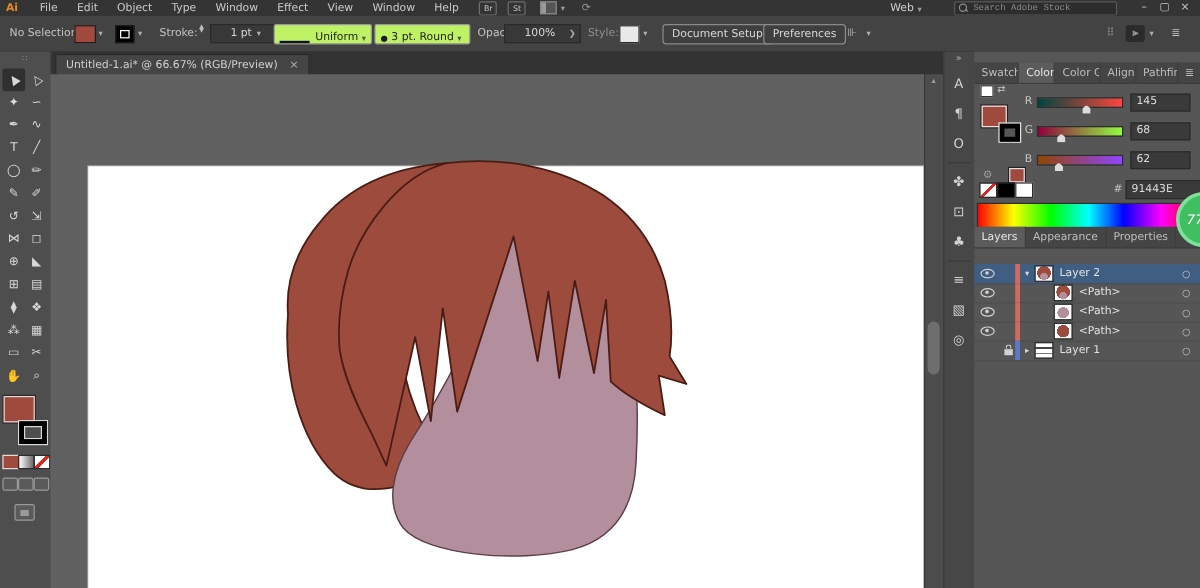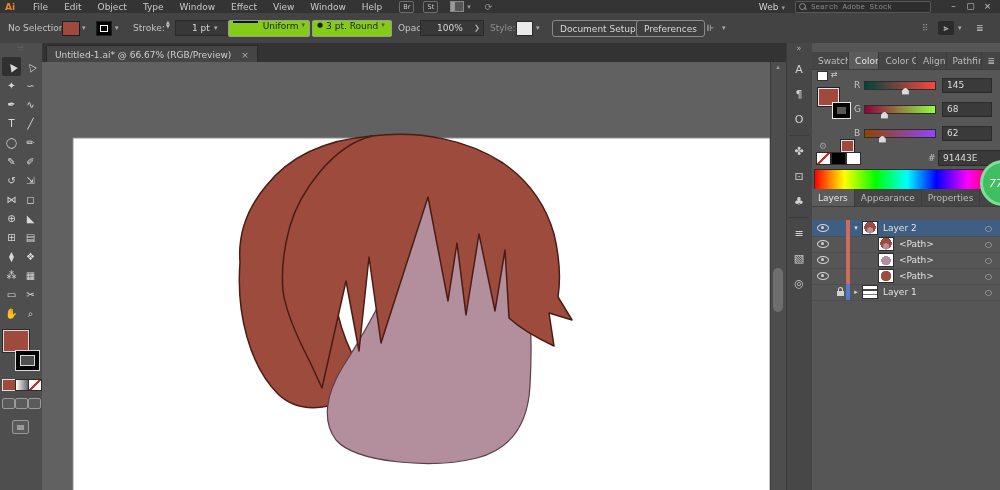--- a/index.html
+++ b/index.html
@@ -10,39 +10,39 @@
   
   .menubar{left:0;top:0;width:1000px;height:13px;background:#343434;border-bottom:1px solid #262626;display:flex;align-items:center}
   .logo{color:#e8862a;font-weight:bold;font-size:9px;margin:0 10px 0 5px}
   .menu-item{padding:0 8px;color:#c9c9c9;cursor:default}
   .mb-btn{width:13px;height:10px;border:1px solid #6d6d6d;border-radius:2px;font-size:6.5px;display:flex;align-items:center;justify-content:center;color:#c9c9c9;margin-left:9px}
   .ws-icon{width:12px;height:9px;border:1px solid #8a8a8a;margin-left:12px;position:relative;background:#555}
   .ws-icon::before{content:"";position:absolute;left:0;top:0;width:4px;height:100%;background:#9a9a9a}
   .chev{color:#9a9a9a;font-size:7px;margin-left:3px}
   .touch{color:#8f8f8f;font-size:9px;margin-left:14px}
   .mb-right{position:absolute;right:4px;top:0;height:13px;display:flex;align-items:center}
-  .webdrop{display:flex;align-items:flex-end;margin-right:10px}
+  .webdrop{display:flex;align-items:flex-end;margin-right:27px}
   .search{width:128px;height:10px;background:#2d2d2d;border:1px solid #585858;border-radius:2px;display:flex;align-items:center;margin-right:14px;padding:0 3px}
   .lens{width:5px;height:5px;border:1px solid #8c8c8c;border-radius:50%;position:relative;margin-right:3px;flex:none}
   .lens::after{content:"";position:absolute;left:4px;top:4px;width:3px;height:1px;background:#8c8c8c;transform:rotate(45deg)}
   .search input{background:transparent;border:none;outline:none;color:#a5a5a5;font-size:7.5px;width:110px;font-family:Liberation Mono, monospace}
   .search input::placeholder{color:#8a8a8a}
   .winbtn{width:17px;text-align:center;color:#c9c9c9;font-size:9px;line-height:13px}
   
   .controlbar{left:0;top:13px;width:1000px;height:30px;background:#434343;border-bottom:1px solid #2a2a2a}
   .cb{top:7px;height:16px;display:flex;align-items:center}
   .cb-label{color:#c3c3c3}
   .dim{color:#8f8f8f}
   .swatch-fill{width:16px;height:13px;background:#a04a3e;border:1px solid #1e1e1e}
   .swatch-stroke{width:14px;height:13px;background:#000;border:1px solid #1e1e1e;position:relative}
   .swatch-stroke::after{content:"";position:absolute;left:3px;top:3px;width:6px;height:5px;border:1px solid #fff;background:#000}
   .chev2{color:#aeaeae;font-size:7px}
   .stepper{display:flex;flex-direction:column;line-height:4px;font-size:5px;color:#bdbdbd}
   .field{background:#383838;border:1px solid #2a2a2a;height:14px;display:flex;align-items:center;padding:0 16px;color:#d6d6d6}
-  .litebox{background:#84cc16;border:1px solid #9a9a9a;border-radius:2px;height:15px;display:flex;align-items:flex-start;color:#1d1d1d;padding:0 4px}
+  .litebox{background:#bef264;border:1px solid #9a9a9a;border-radius:2px;height:15px;display:flex;align-items:flex-end;color:#1d1d1d;padding:0 4px}
   .lline{width:30px;height:2px;background:#111;margin-right:5px}
   .cbtn{background:#3f3f3f;border:1px solid #8a8a8a;border-radius:3px;height:15px;display:flex;align-items:center;padding:0 7px;color:#d8d8d8}
   .aln{color:#b5b5b5;font-size:9px;letter-spacing:-1px}
   .cb-ricon{width:16px;height:14px;border-radius:2px;display:flex;align-items:center;justify-content:center;color:#cfcfcf}
   
   .tabbar{left:42px;top:43px;width:744px;height:19px;background:#333333}
   .doctab{left:46px;top:45px;height:17px;background:#454545;border:1px solid #2a2a2a;border-bottom:none;display:flex;align-items:center;padding:0 8px;color:#cfcfcf}
   .doctab .x{margin-left:10px;color:#b0b0b0;font-size:9px}
   
   .toolbar{left:0;top:43px;width:42px;height:447px;background:#4e4e4e;border-right:1px solid #383838}

